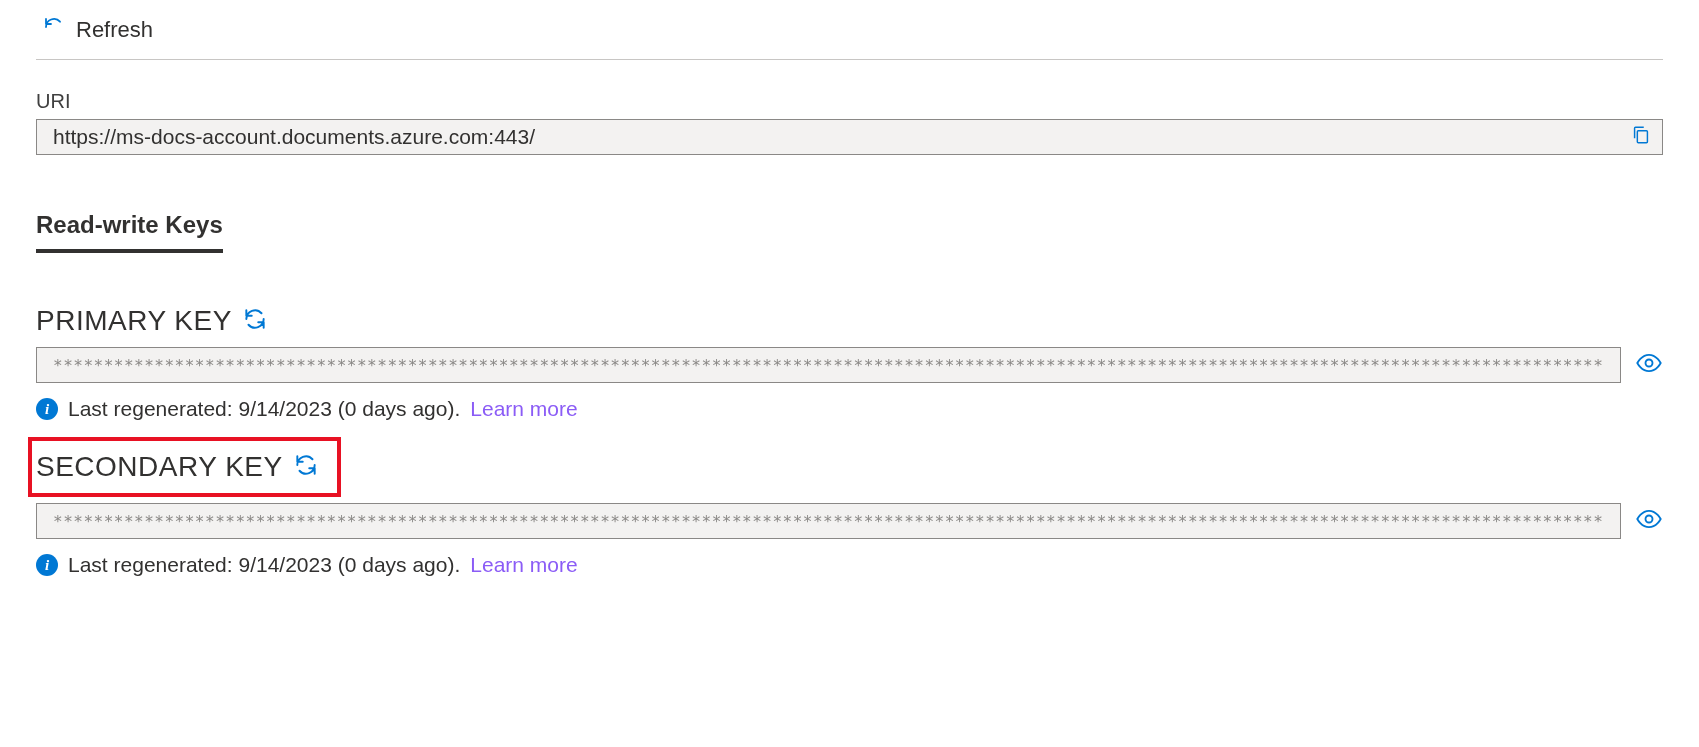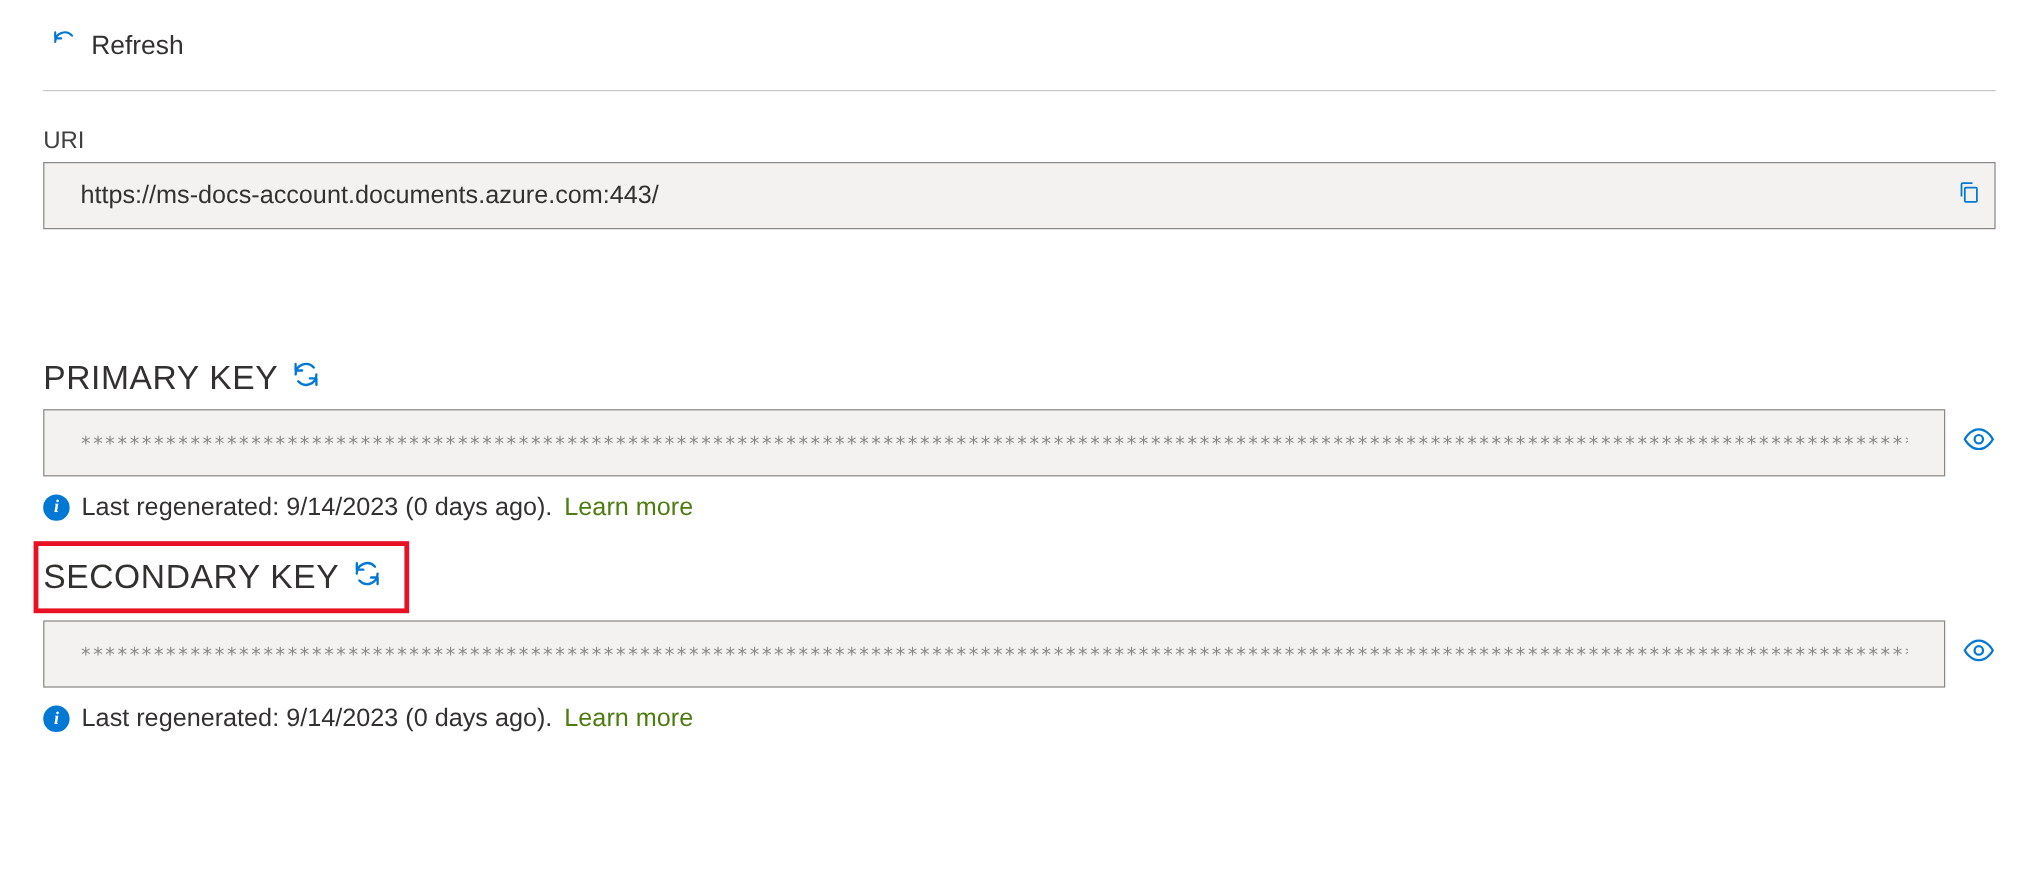--- a/index.html
+++ b/index.html
@@ -9,21 +9,21 @@
     font-family: "Segoe UI", Arial, sans-serif;
     font-size: 20px;
     color: #323130;
     background: #ffffff;
   }
 
   
   .toolbar {
     display: flex;
     align-items: center;
-    height: 76px;
+    height: 60px;
     border-bottom: 1px solid #c8c6c4;
   }
   .toolbar-btn {
     display: flex;
     align-items: center;
     gap: 10px;
     cursor: pointer;
     color: #323130;
     font-size: 22px;
     user-select: none;
@@ -44,22 +44,22 @@
     align-items: center;
     gap: 14px;
     margin-top: 6px;
   }
   .textbox {
     flex: 1;
     display: flex;
     align-items: center;
     border: 1px solid #8a8886;
     background: #f3f2f1;
-    height: 56px;
-    padding: 0 28px;
+    height: 36px;
+    padding: 0 14px;
     position: relative;
   }
   .textbox input {
     flex: 1;
     border: none;
     background: transparent;
     font-size: 21px;
     color: #323130;
     outline: none;
   }
@@ -146,21 +146,21 @@
     display: flex;
     align-items: center;
     justify-content: center;
     font-style: italic;
     font-family: Georgia, serif;
     font-size: 15px;
     font-weight: 700;
     flex-shrink: 0;
   }
   .info-row a {
-    color: #4d7c0f;
+    color: #8b5cf6;
     text-decoration: none;
     cursor: pointer;
   }
 
   .keybox-wrap { margin-top: 10px; }
   .keybox-wrap .textbox { width: calc(100% - 42px); }
 </style>
 </head>
 <body>
 
@@ -187,20 +187,21 @@
       <svg viewBox="0 0 24 24">
           <rect x="8" y="8" width="11" height="13" rx="1"></rect>
           <path d="M5 16V5a1 1 0 0 1 1-1h9"></path>
         </svg>
     </span>
   </div>
 </div>
 
 
 <div class="tabs">
+  <div class="tab active">Read-write Keys</div>
 </div>
 
 
 <div class="key-label-row">
   <span class="txt">PRIMARY KEY</span>
   <span class="regen-btn">
     <span>
       <svg viewBox="0 0 24 24">
           <path d="M20 12a8 8 0 0 1-14 5.3M20 20v-5h-5M4 12a8 8 0 0 1 14-5.3M4 4v5h5" stroke-linecap="round" stroke-linejoin="round"></path>
         </svg>

